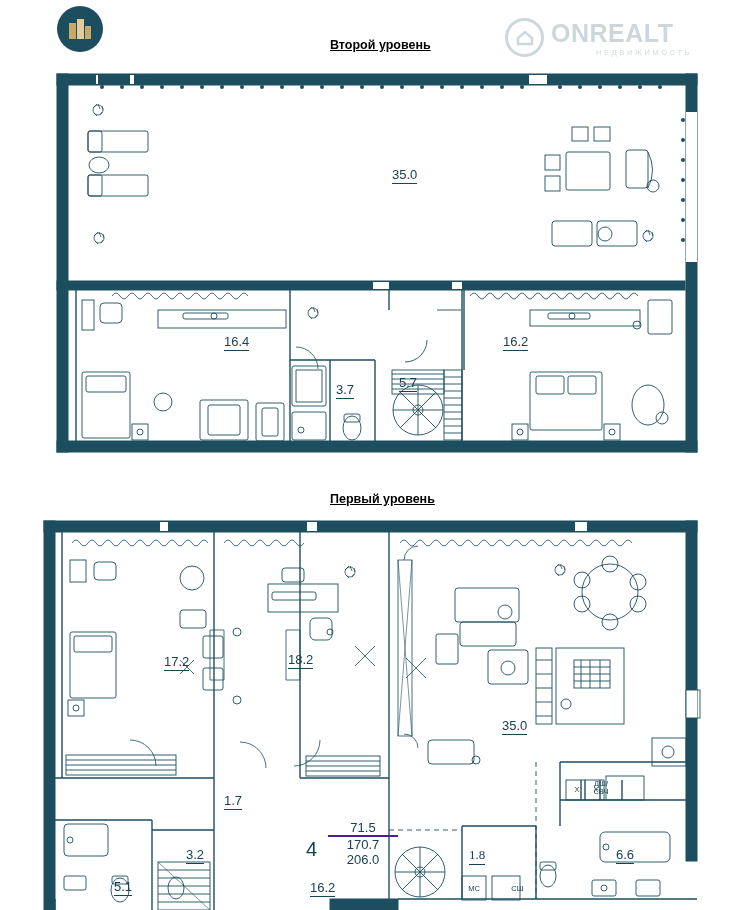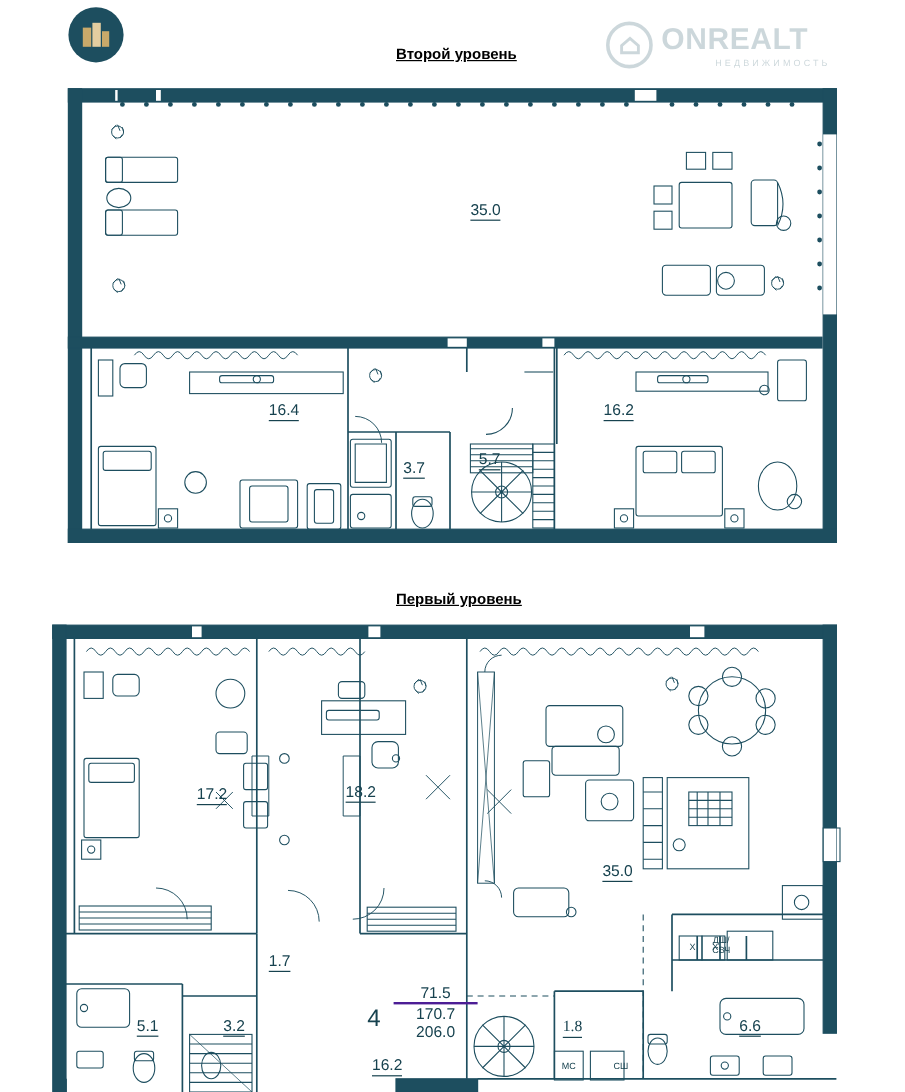--- a/index.html
+++ b/index.html
@@ -394,21 +394,21 @@
 <div class="area u" style="left:392px;top:167px;">35.0</div>
 <div class="area u" style="left:224px;top:334px;">16.4</div>
 <div class="area u" style="left:399px;top:334px;margin-top:41px;">5.7</div>
 <div class="area u" style="left:503px;top:334px;">16.2</div>
 <div class="area u" style="left:336px;top:382px;">3.7</div>
 
 <div class="area u" style="left:164px;top:654px;">17.2</div>
 <div class="area u" style="left:288px;top:652px;">18.2</div>
 <div class="area u" style="left:502px;top:718px;">35.0</div>
 <div class="area u" style="left:188px;top:793px;margin-left:36px;">1.7</div>
-<div class="area u" style="left:114px;top:847px;text-align:center;">5.1</div>
+<div class="area u" style="left:114px;top:879px;text-align:center;">5.1</div>
 <div class="area u" style="left:186px;top:847px;">3.2</div>
 <div class="area u" style="left:310px;top:880px;">16.2</div>
 <div class="area u" style="left:469px;top:847px;font-family:Liberation Serif, serif;">1.8</div>
 <div class="area u" style="left:616px;top:847px;">6.6</div>
 
 <div class="tiny" style="left:570px;top:785px;width:14px;">X</div>
 <div class="tiny" style="left:589px;top:785px;width:14px;">X</div>
 <div class="tiny" style="left:584px;top:780px;width:34px;white-space:pre-line;line-height:8px;">ДШ/
 СВЧ</div>
 <div class="tiny" style="left:464px;top:884px;width:20px;">МС</div>

